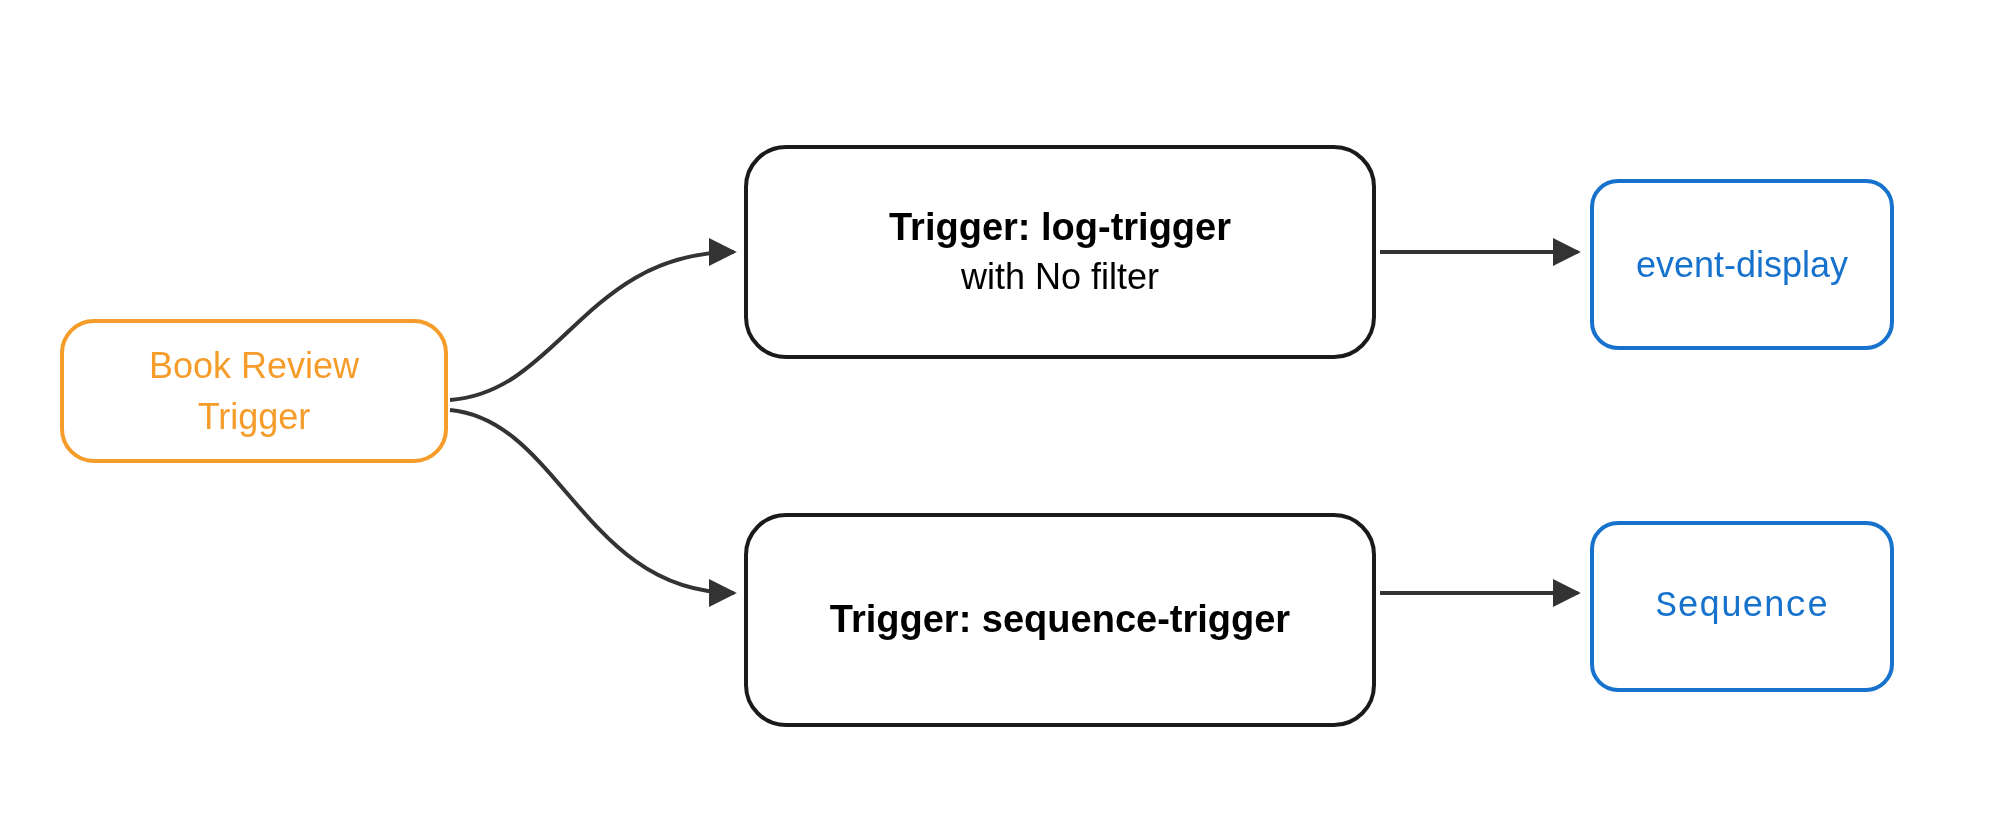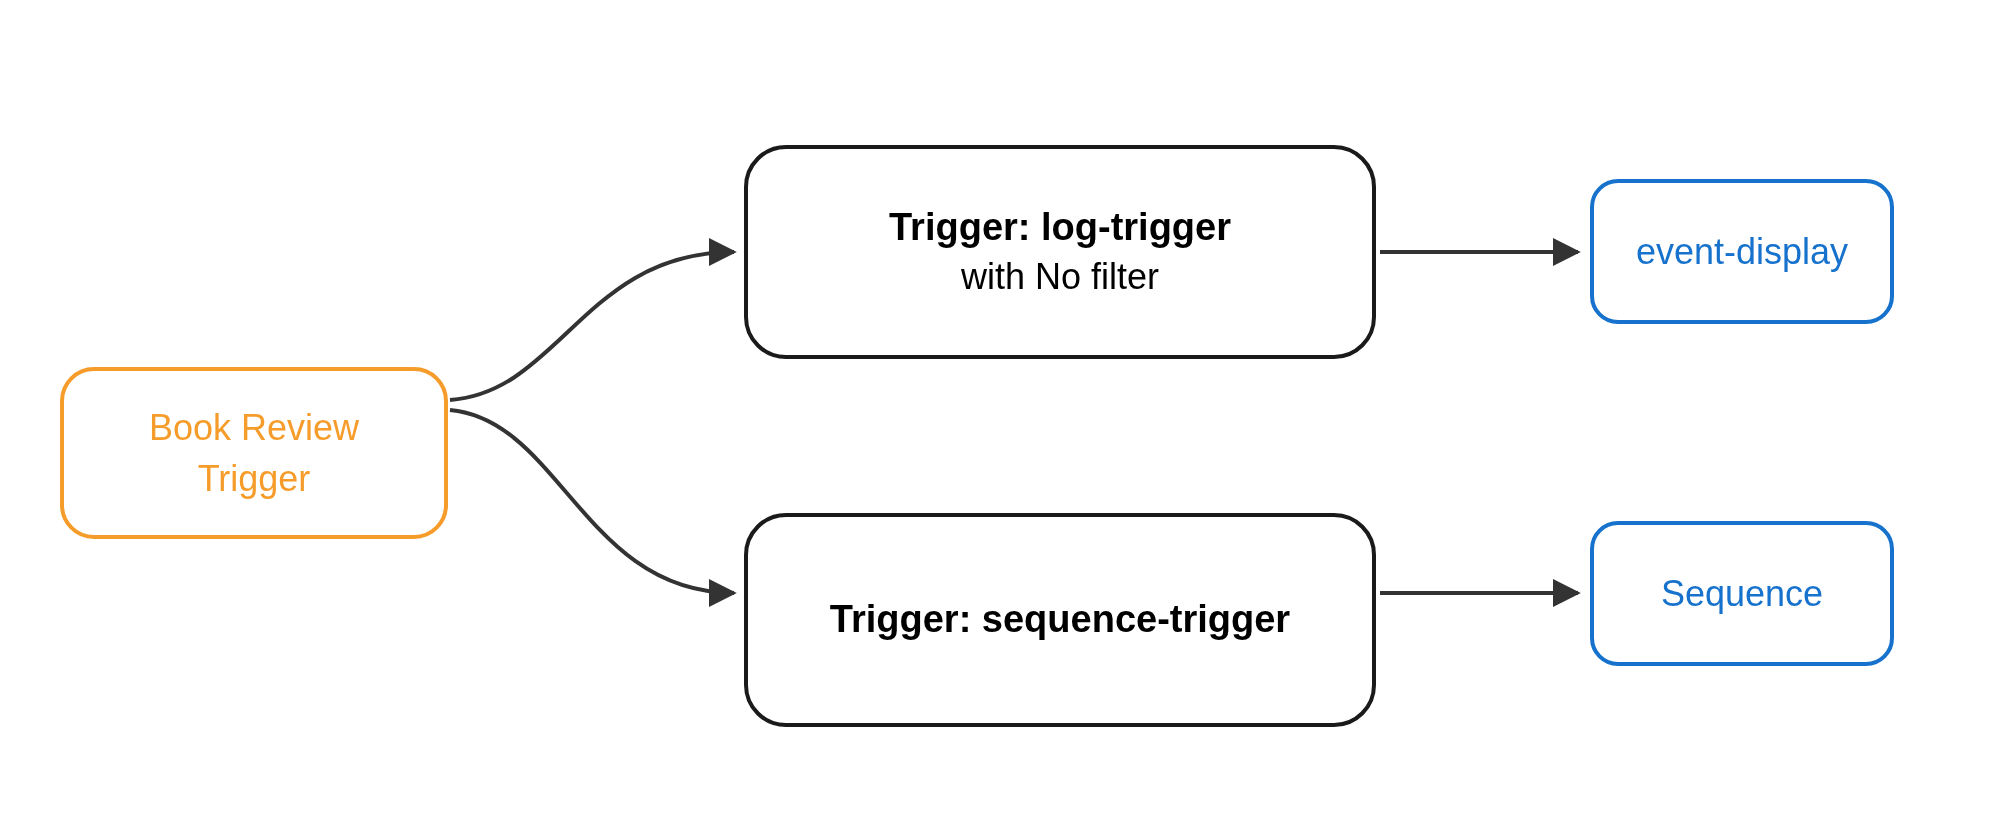--- a/index.html
+++ b/index.html
@@ -27,27 +27,26 @@
     flex-direction: column;
     align-items: center;
     justify-content: center;
     text-align: center;
     box-sizing: border-box;
   }
   .node-broker {
     left: 60px;
     top: 319px;
     width: 388px;
-    height: 172px;
+    height: 144px;
     border: 4px solid var(--color-broker, #F59C2A);
     border-radius: 34px;
     color: var(--color-broker, #F59C2A);
     font-size: 36px;
     line-height: 1.42;
-    margin-top: 48px;
   }
   .node-trigger {
     width: 632px;
     height: 214px;
     border: 4px solid var(--color-trigger, #1a1a1a);
     border-radius: 42px;
     color: #000000;
   }
   .node-trigger-log {
     left: 744px;
@@ -61,34 +60,35 @@
     font-weight: bold;
     font-size: 38px;
     line-height: 1.35;
   }
   .trigger-subtitle {
     font-size: 36px;
     line-height: 1.35;
   }
   .node-sink {
     width: 304px;
-    height: 145px;
+    height: 171px;
     border: 4px solid var(--color-sink, #1672CC);
     border-radius: 28px;
     color: var(--color-sink, #1672CC);
     font-size: 36px;
     align-items: center;
   }
   .node-sink-event-display {
     left: 1590px;
     top: 179px;
   }
   .node-sink-sequence {
     left: 1590px;
     top: 521px;
+    font-family: Liberation Mono, monospace;
   }
   .node-label-line {
     display: block;
   }
 </style>
 </head>
 <body>
 
 <div class="canvas">
 

